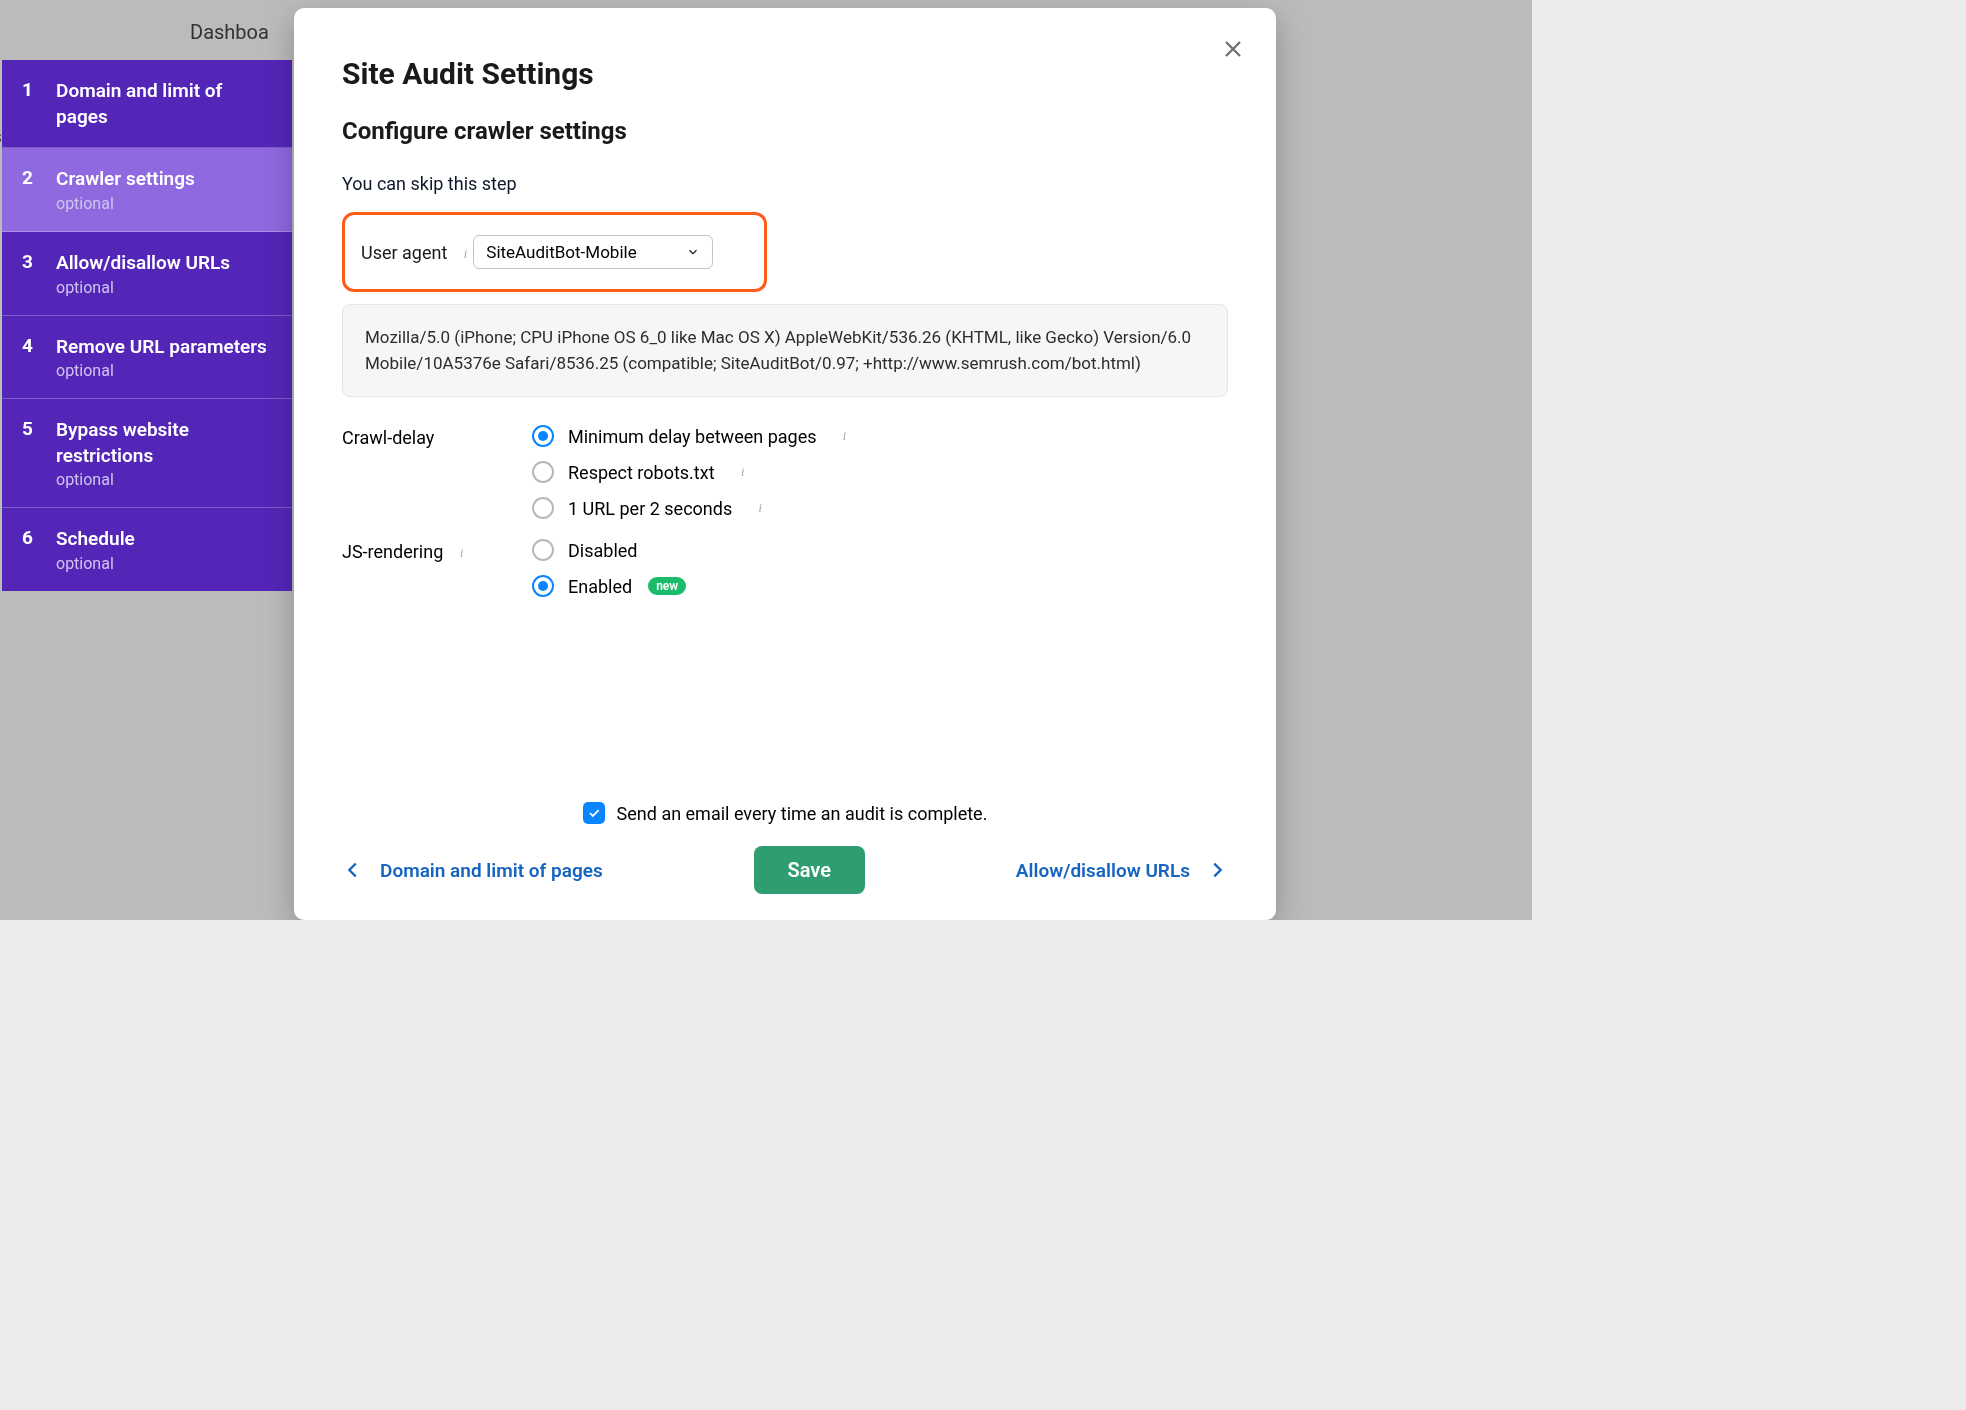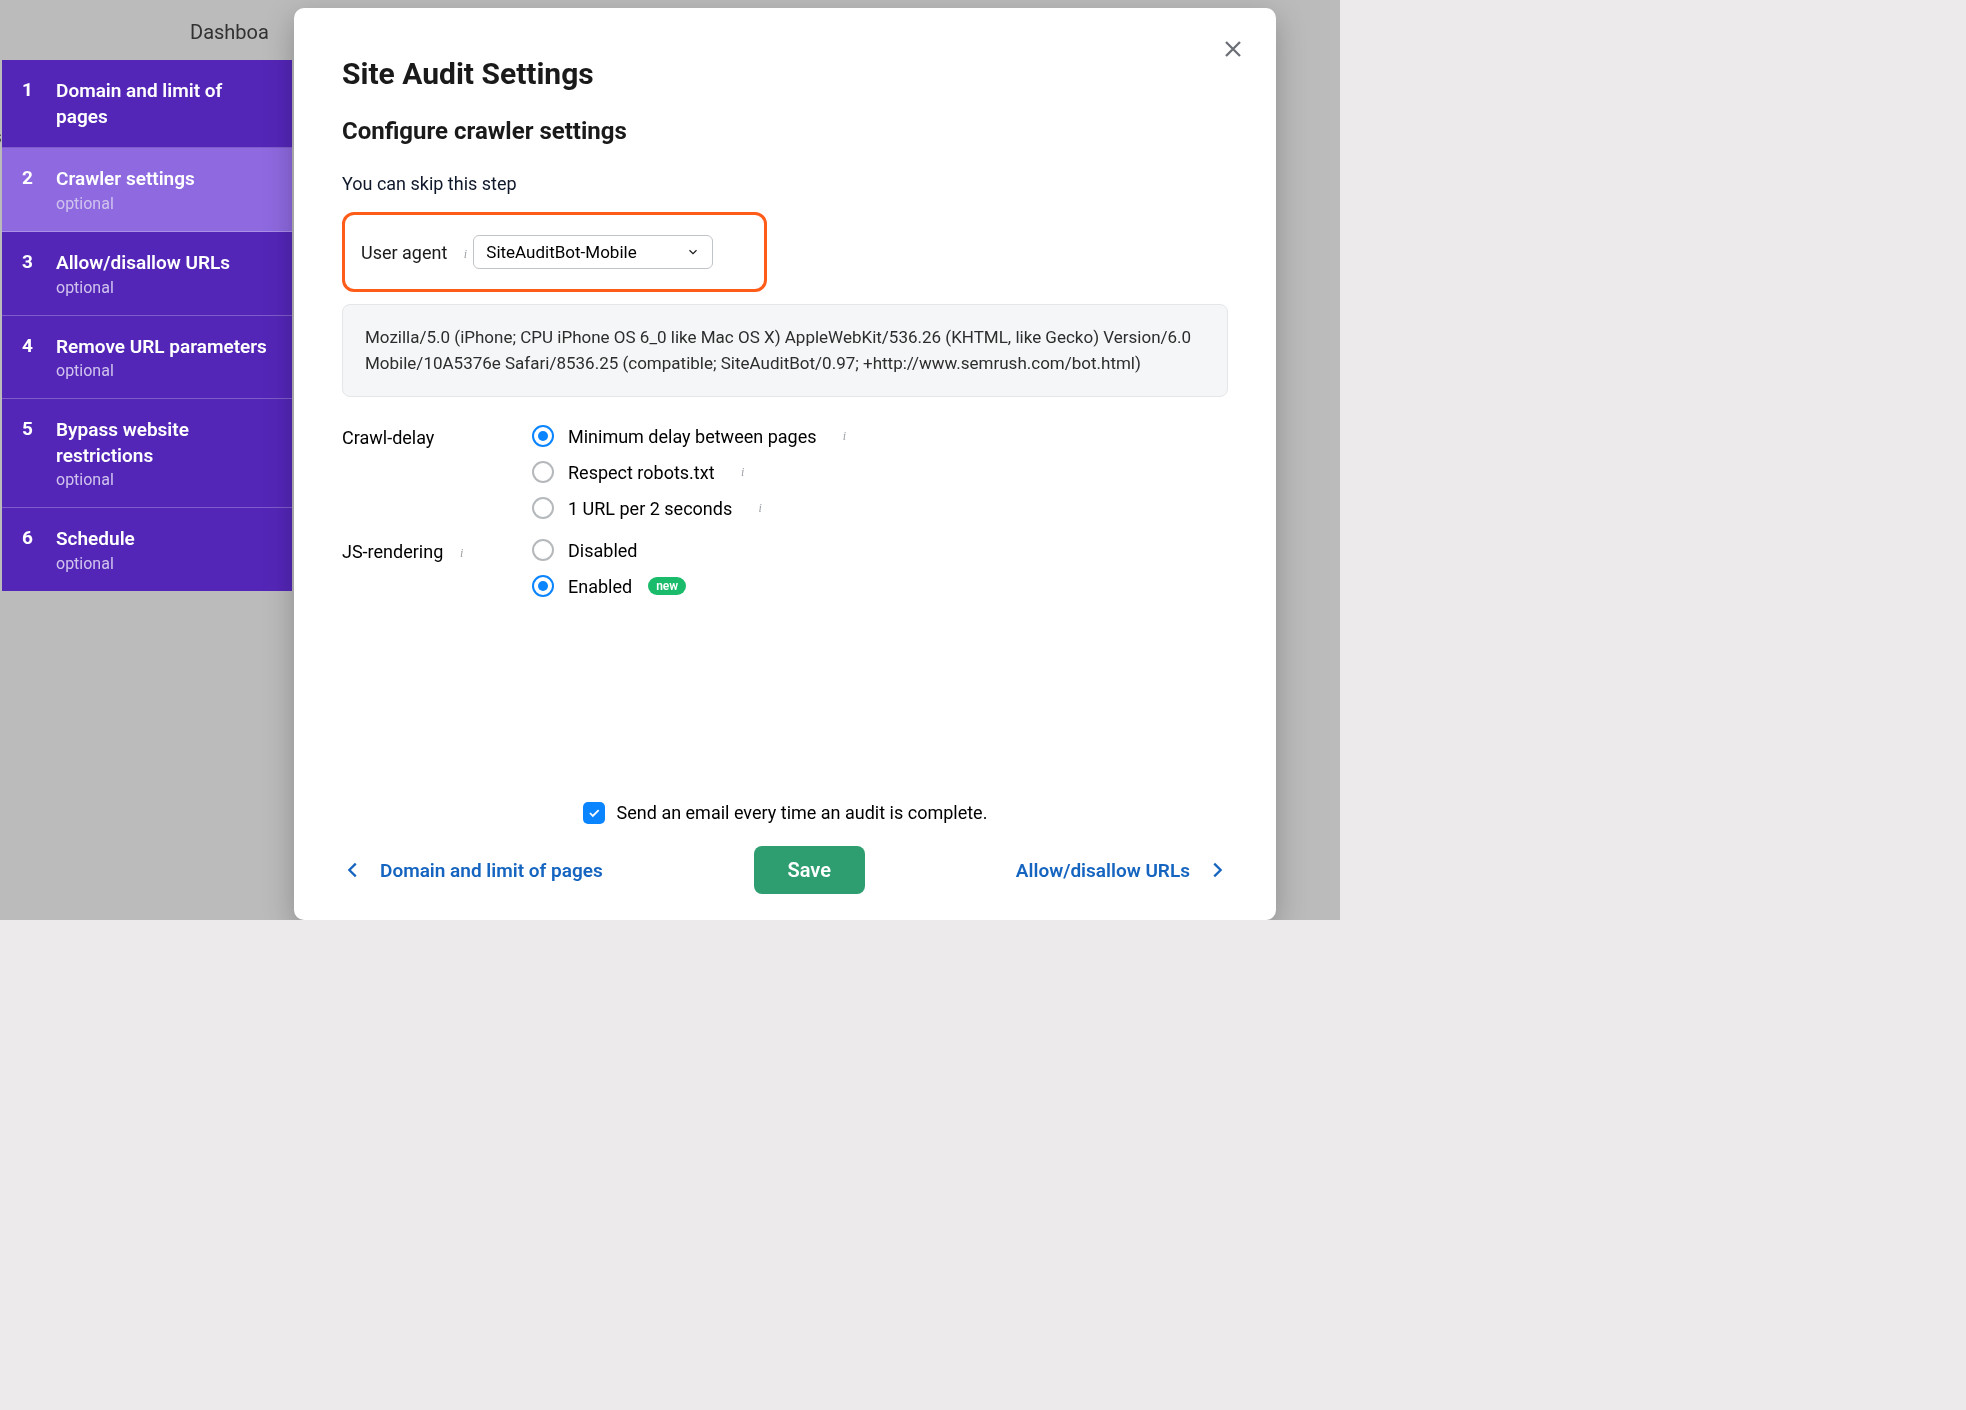--- a/index.html
+++ b/index.html
@@ -1,17 +1,17 @@
 <!DOCTYPE html>
 <html><head>
   <meta charset="utf-8">
   <style>
       *{box-sizing:border-box;margin:0;padding:0;font-family:-apple-system,BlinkMacSystemFont,'Segoe UI',Roboto,Helvetica,Arial,sans-serif;}
       html,body{width:100%;height:100%;background:#eceaea;}
-      .app{position:relative;width:1340px;height:920px;background:#fff;overflow:hidden;}
+      .app{position:relative;width:1532px;height:920px;background:#fff;overflow:hidden;}
       .bg-overlay{position:absolute;inset:0;background:rgba(60,60,60,0.35);}
       .bg-col{position:absolute;left:0;top:0;width:180px;height:920px;padding:30px 8px;color:#2d2d2d;}
       .bg-text{font-size:18px;color:#2d2d2d;margin:18px 0 18px -70px;}
       .bg-main{position:absolute;left:190px;top:20px;color:#2d2d2d;font-size:20px;}
       .modal{position:absolute;left:294px;top:8px;width:982px;height:912px;background:#fff;border-radius:10px;box-shadow:0 10px 30px rgba(0,0,0,0.25);padding:48px 48px 38px 48px;}
       .modal h1{font-size:30px;font-weight:700;color:#1a1a1a;margin-bottom:26px;}
       .modal h2{font-size:24px;font-weight:700;color:#1a1a1a;margin-bottom:4px;}
       .skip{color:#0f172a;font-size:18px;margin-bottom:18px;margin-top:28px;}
       .close{position:absolute;top:26px;right:28px;width:30px;height:30px;display:flex;align-items:center;justify-content:center;cursor:pointer;color:#6c6f76;}
       .close svg{width:24px;height:24px;stroke:#6c6f76;stroke-width:2.3;fill:none;}
@@ -24,21 +24,21 @@
       .ua-string{background:#f5f6f7;border:1px solid #e4e6e8;border-radius:8px;padding:20px 22px;font-size:17px;color:#2d2d2d;line-height:1.5;margin-bottom:28px;}
       .row{display:flex;gap:60px;margin-bottom:16px;}
       .row-label{width:130px;font-size:18px;padding-top:2px;}
       .options{display:flex;flex-direction:column;gap:14px;}
       .opt{display:flex;align-items:center;gap:14px;font-size:18px;cursor:pointer;}
       .radio{width:22px;height:22px;border-radius:50%;border:2px solid #b6b9bc;display:inline-flex;align-items:center;justify-content:center;}
       .radio.sel{border-color:#0a84ff;}
       .radio.sel::after{content:"";width:10px;height:10px;border-radius:50%;background:#0a84ff;}
       .badge{background:#1abc6b;color:#fff;font-size:12px;font-weight:600;padding:2px 8px;border-radius:10px;margin-left:2px;}
       .footer{position:absolute;left:48px;right:48px;bottom:26px;}
-      .email{display:flex;justify-content:center;gap:12px;font-size:18px;margin-bottom:22px;}
+      .email{display:flex;align-items:center;justify-content:center;gap:12px;font-size:18px;margin-bottom:22px;}
       .chk{width:22px;height:22px;border-radius:5px;background:#0a84ff;display:inline-flex;align-items:center;justify-content:center;}
       .chk svg{width:14px;height:14px;stroke:#fff;stroke-width:3;fill:none;}
       .navrow{display:flex;align-items:center;justify-content:space-between;}
       .navbtn{display:flex;align-items:center;gap:16px;color:#1565c0;font-size:19px;font-weight:600;cursor:pointer;max-width:280px;}
       .navbtn svg{width:22px;height:22px;stroke:#1565c0;stroke-width:2.5;fill:none;}
       .save{background:#2e9e70;color:#fff;border:none;border-radius:8px;font-size:20px;font-weight:600;padding:12px 34px;cursor:pointer;}
       
       .wizard{position:absolute;left:2px;top:60px;width:290px;background:#5426b8;border-radius:0;overflow:hidden;}
       .wstep{display:flex;align-items:flex-start;gap:16px;padding:18px 20px;border-bottom:1px solid rgba(255,255,255,0.25);color:#fff;cursor:pointer;}
       .wstep:last-child{border-bottom:none;}

